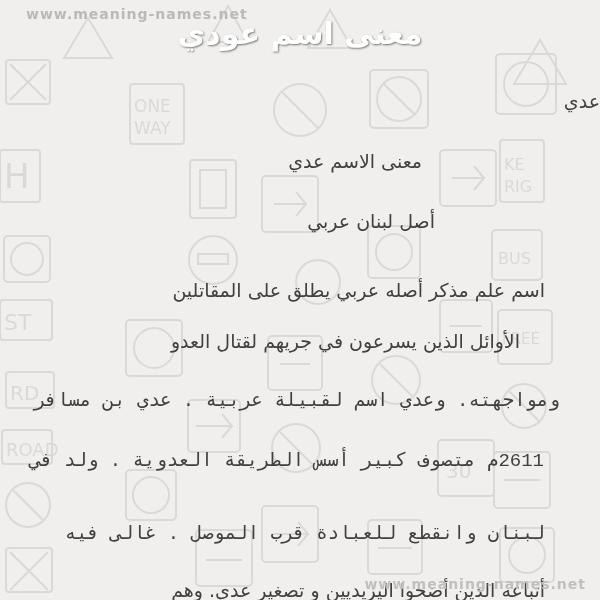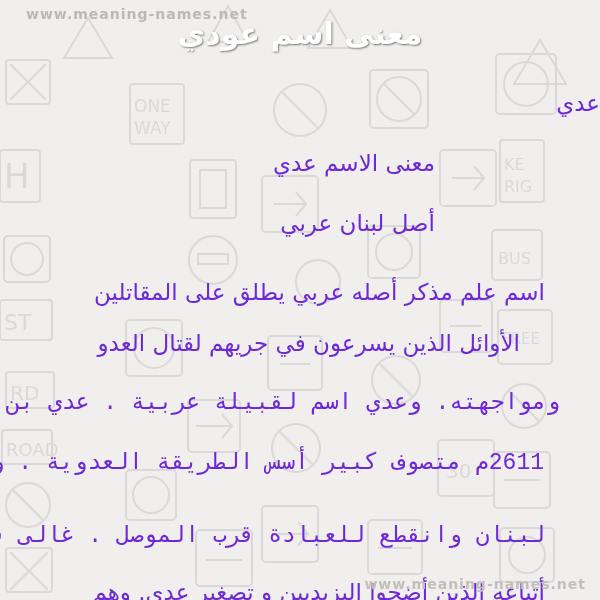--- a/index.html
+++ b/index.html
@@ -78,32 +78,32 @@
     position: absolute;
     top: 78px;
     left: 0;
     width: 600px;
     direction: rtl;
   }
   .line {
     direction: rtl;
     text-align: right;
     font-family: "DejaVu Sans", sans-serif;
-    font-size: 23px;
-    color: #6d28d9;
+    font-size: 19px;
+    color: #404040;
     white-space: nowrap;
     line-height: 1.2;
   }
   .line.pad-right-40 { padding-right: 40px; font-family: Liberation Mono, monospace; }
   .line.pad-right-55 { padding-right: 55px; margin-top: 9px; }
   .line.pad-right-80 { padding-right: 80px; }
   .line.pad-right-165 { padding-right: 165px; }
 
   .l0 { position: absolute; top: 12px;  right: 0; width: 540px; }
-  .l1 { position: absolute; top: 72px;  right: 0; width: 410px; }
+  .l1 { position: absolute; top: 72px;  right: 13px; width: 410px; }
   .l2 { position: absolute; top: 132px; right: 0; width: 420px; }
   .l3 { position: absolute; top: 192px; right: 0; width: 545px; }
   .l4 { position: absolute; top: 252px; right: 0; width: 565px; }
   .l5 { position: absolute; top: 312px; right: 0; width: 545px; }
   .l6 { position: absolute; top: 372px; right: 16px; width: 545px; }
   .l7 { position: absolute; top: 436px; right: 0; width: 545px; font-family: Liberation Mono, monospace; }
   .l8 { position: absolute; top: 492px; right: 0; width: 545px; padding-left: 28px; }
 </style>
 </head>
 <body>

